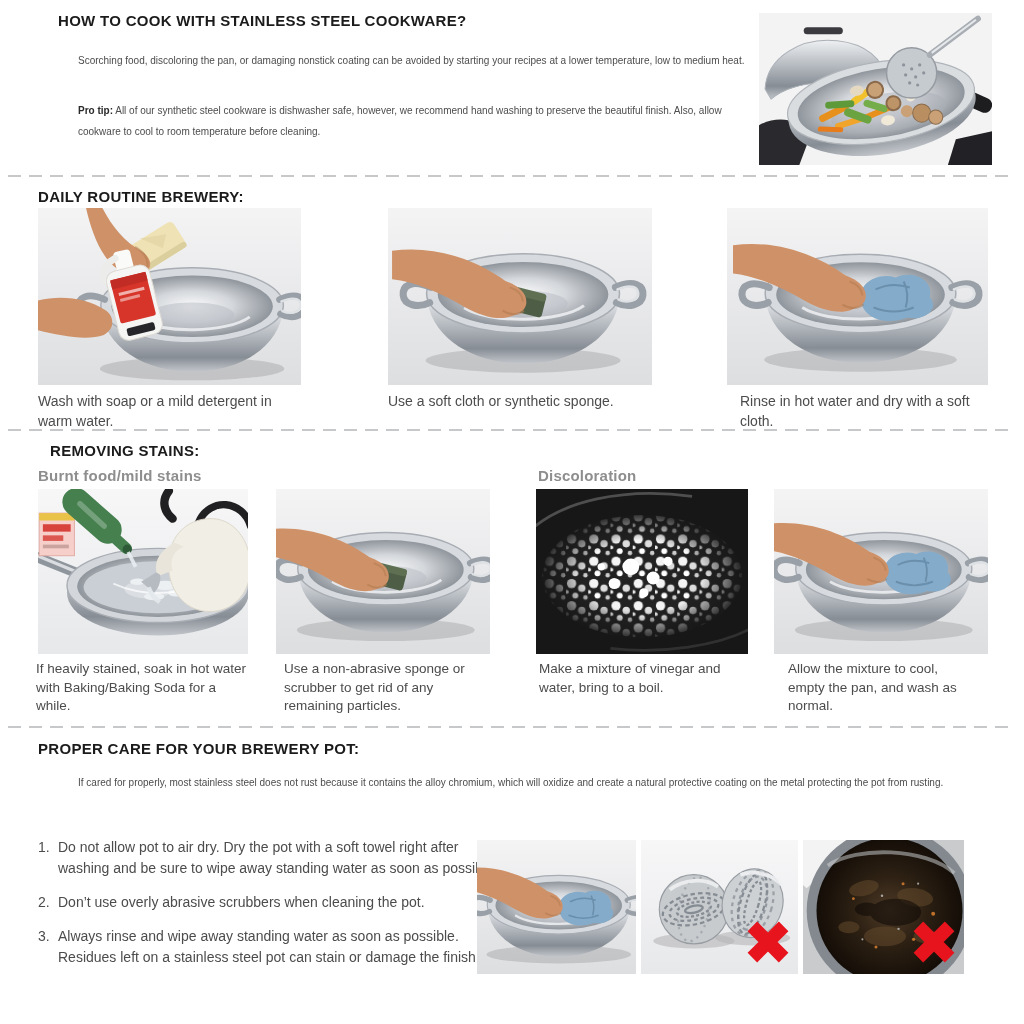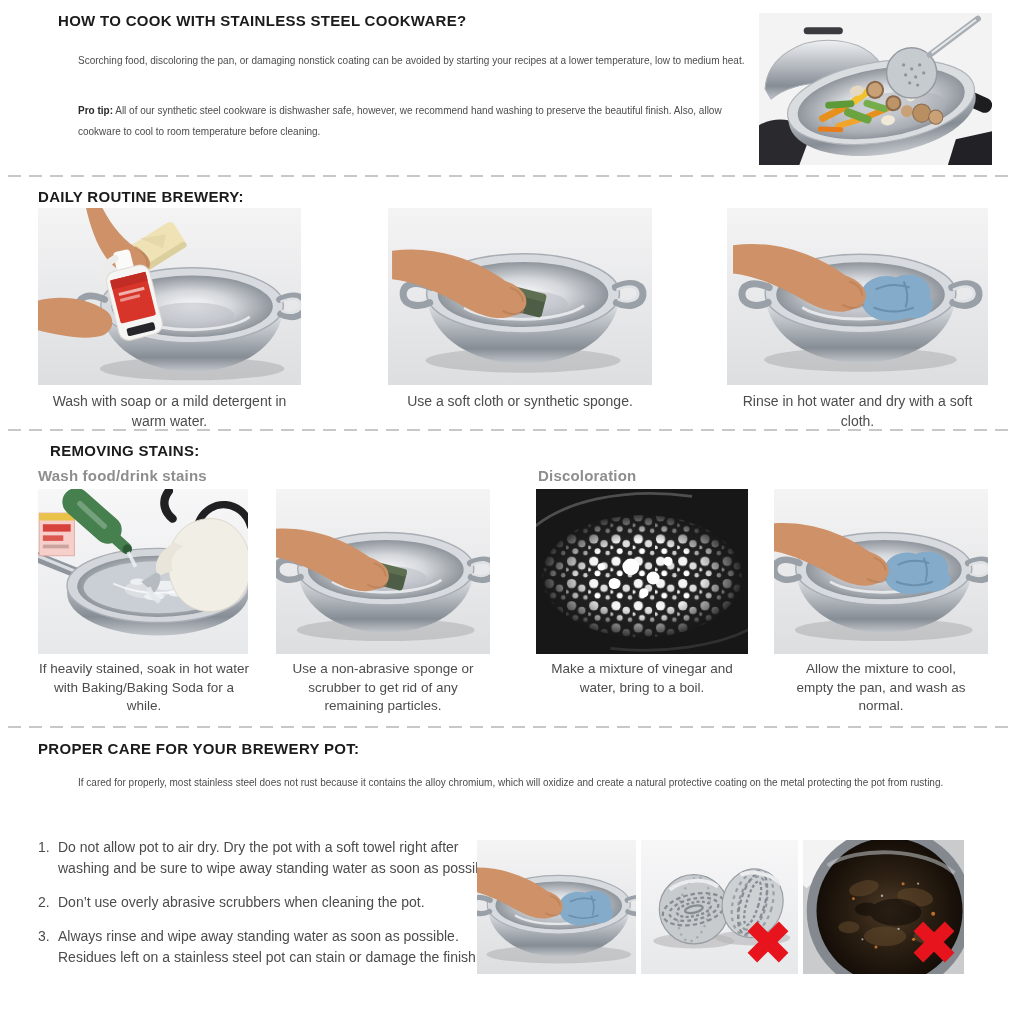--- a/index.html
+++ b/index.html
@@ -6,21 +6,21 @@
   .page{position:relative;width:1024px;height:1024px;background:#ffffff;overflow:hidden;
         font-family:"Liberation Sans","DejaVu Sans",sans-serif;color:#4c4c4c;}
   .hd{position:absolute;font-weight:700;color:#1b1b1b;font-size:15px;letter-spacing:.3px;}
   .txt{position:absolute;color:#4c4c4c;font-size:10px;line-height:21px;margin-left:40px;}
   .txt b{color:#2a2a2a;}
   .sub{position:absolute;font-weight:700;color:#8e8e8e;font-size:15px;letter-spacing:.2px;}
   .divider{position:absolute;left:8px;width:1008px;height:2px;
         background:repeating-linear-gradient(90deg,#c7c8c9 0 13px,transparent 13px 21px);}
   .ph{position:absolute;overflow:hidden;background:#e9eaec;margin:0;}
   .ph svg{display:block;width:100%;height:100%;}
-  .cap{position:absolute;color:#4c4c4c;font-size:14px;line-height:19.5px;text-align:center;}
+  .cap{position:absolute;color:#4c4c4c;font-size:14px;line-height:19.5px;text-align:left;}
   .cap3{font-size:13.5px;line-height:18.5px;}
   .xbadge{position:absolute;right:5px;bottom:7px;width:50px;height:50px;}
   .xbadge svg{display:block;width:100%;height:100%;}
   .list{position:absolute;font-size:14px;line-height:21px;color:#4c4c4c;}
   .li{display:grid;grid-template-columns:20px 450px;margin-bottom:13px;}
 </style>
 </head>
 <body>
 
 <svg width="0" height="0" style="position:absolute" aria-hidden="true">
@@ -323,21 +323,21 @@
         <use href="#sc-cloth"></use>
       </svg>
   </figure>
   <div class="cap" style="left:38px;top:392px;width:263px;">Wash with soap or a mild detergent in warm water.</div>
   <div class="cap" style="left:388px;top:392px;width:264px;">Use a soft cloth or synthetic sponge.</div>
   <div class="cap" style="left:740px;top:392px;width:235px;">Rinse in hot water and dry with a soft cloth.</div>
 
   <div class="divider" style="top:429px;"></div>
 
   <div class="hd" style="left:50px;top:442px;">REMOVING STAINS:</div>
-  <div class="sub" style="left:38px;top:467px;">Wash food/drink stains</div>
+  <div class="sub" style="left:38px;top:467px;">Burnt food/mild stains</div>
   <div class="sub" style="left:538px;top:467px;">Discoloration</div>
   <figure class="ph" style="left:38px;top:489px;width:210px;height:165px;">
     <svg viewBox="0 0 260 178" preserveAspectRatio="xMidYMid slice">
         <use href="#sc-soak"></use>
       </svg>
   </figure>
   <figure class="ph" style="left:276px;top:489px;width:214px;height:165px;">
     <svg viewBox="0 0 260 178" preserveAspectRatio="xMidYMid slice">
         <use href="#sc-sponge"></use>
       </svg>

